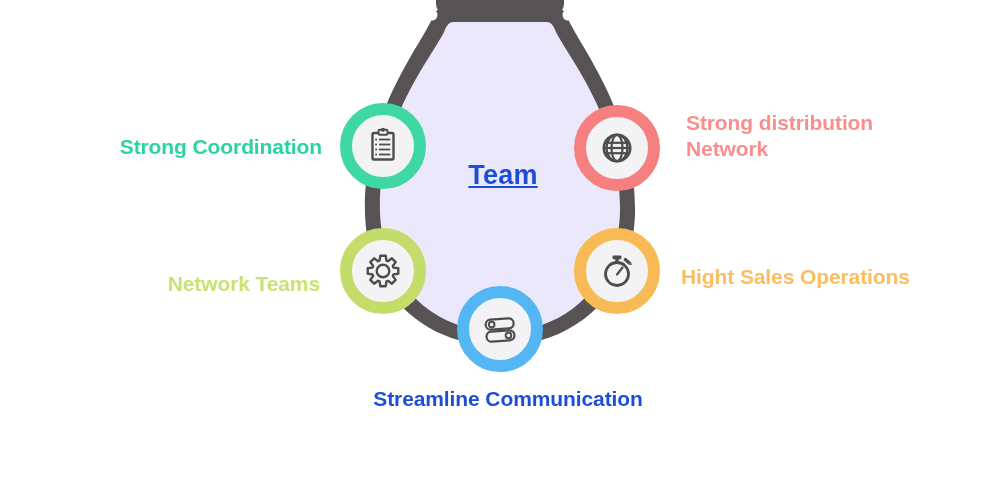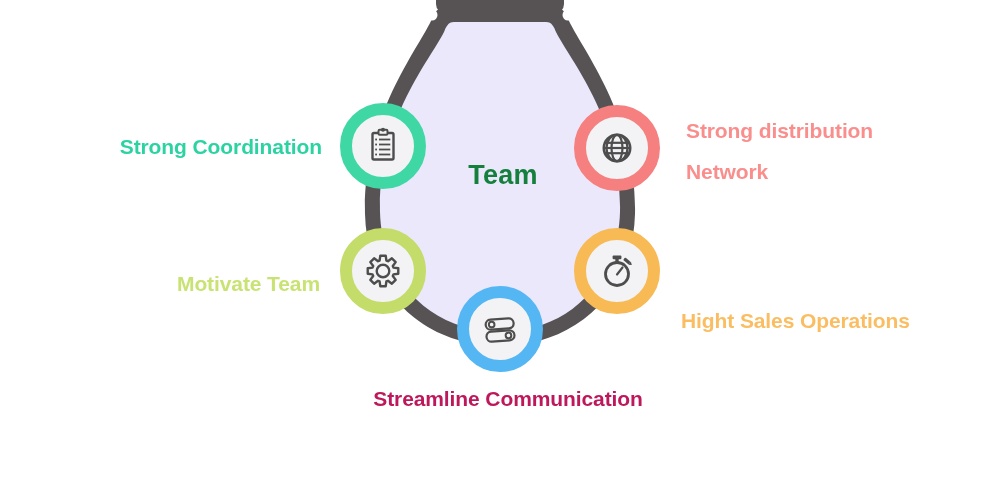--- a/index.html
+++ b/index.html
@@ -17,39 +17,39 @@
     position:absolute; width:62px; height:62px; border:12px solid #cccccc;
     border-radius:50%; background:#f3f3f5;
     display:flex; align-items:center; justify-content:center;
   }
   .node svg { width:40px; height:40px; display:block; }
   .label {
     position:absolute; font-size:21px; font-weight:700; line-height:30px;
     letter-spacing:-0.1px;
   }
   .label-improve        { right:678px; top:132px; text-align:right; white-space:nowrap; }
-  .label-distribution   { left:686px; top:110px; width:220px; line-height:41px; }
+  .label-distribution   { left:686px; top:110px; width:220px; line-height:26px; }
   .label-motivate       { right:680px; top:269px; text-align:right; white-space:nowrap; }
-  .label-sales          { left:681px; top:262px; white-space:nowrap;margin-top:44px; }
+  .label-sales          { left:681px; top:262px; white-space:nowrap; }
   .label-streamline     { left:508px; top:384px; transform:translateX(-50%); white-space:nowrap; }
 </style>
 </head>
 <body>
 
 <div class="canvas">
 
   <svg class="bulb-svg" viewBox="0 0 1000 500" aria-hidden="true">
     <path d="M444,8 L556,8 C564,8 566,14 569,21 C584,52 637,118 635,214 C633,294 574,346 500,346 C426,346 367,294 365,214 C363,118 416,52 431,21 C434,14 436,8 444,8 Z" style="fill: rgb(87, 83, 84);"></path>
     <rect x="436" y="-14" width="128" height="28" rx="10" style="fill: rgb(87, 83, 84);"></rect>
     <circle cx="432" cy="15" r="5.5" fill="#ffffff"></circle>
     <circle cx="568" cy="15" r="5.5" fill="#ffffff"></circle>
     <path d="M454,22 L546,22 C552,22 554,27 556,32 C570,60 622,120 620,212 C618,284 566,332 500,332 C434,332 382,284 380,212 C378,120 430,60 444,32 C446,27 448,22 454,22 Z" style="fill: rgb(235, 232, 252);"></path>
   </svg>
 
-  <div class="title" style="color: #15803d;">
+  <div class="title" style="color: #1d4ed8; text-decoration: underline;">
     <div>Team</div>
   </div>
 
   <div class="node" style="left: 340px; top: 103px; border-color: rgb(63, 216, 164); background-color: rgb(243, 243, 245);">
     <svg viewBox="0 0 40 40" style="color: rgb(77, 77, 77);">
       <rect x="9.5" y="7" width="21" height="26.5" rx="1.5" fill="none" stroke="currentColor" stroke-width="2.4"></rect>
       <rect x="15.5" y="3.8" width="9" height="5" rx="1.2" fill="#f3f3f5" stroke="currentColor" stroke-width="2"></rect>
       <circle cx="20" cy="3.8" r="2" fill="currentColor"></circle>
       <g stroke="currentColor" stroke-width="1.8">
         <line x1="16" y1="13.5" x2="27.3" y2="13.5"></line>
@@ -105,19 +105,19 @@
         <rect x="6" y="22" width="28" height="10" rx="5" stroke-width="2.2"></rect>
         <circle cx="28" cy="27" r="2.8" stroke-width="2"></circle>
       </g>
     </svg>
   </div>
 
   <div class="label label-improve" style="color: rgb(43, 211, 162);">Strong Coordination</div>
 
   <div class="label label-distribution" style="color: rgb(249, 142, 141);">Strong distribution Network</div>
 
-  <div class="label label-motivate" style="color: rgb(200, 227, 115);">Motivate Team</div>
+  <div class="label label-motivate" style="color: rgb(200, 227, 115);">Network Teams</div>
 
   <div class="label label-sales" style="color: rgb(251, 189, 98);">Hight Sales Operations</div>
 
-  <div class="label label-streamline" style="color: #be185d; text-align: center;">Streamline Communication</div>
+  <div class="label label-streamline" style="color: #1d4ed8; text-align: center;">Streamline Communication</div>
 
 </div>
 
 </body></html>

